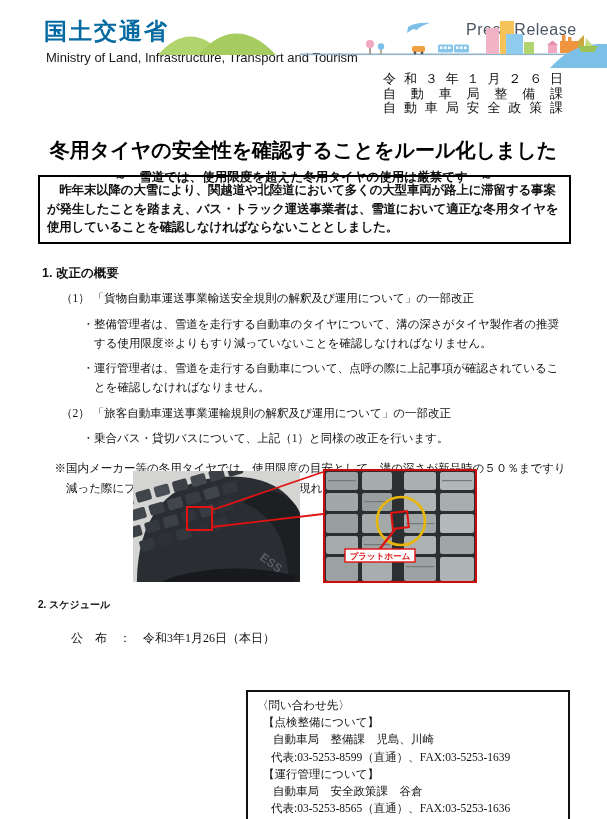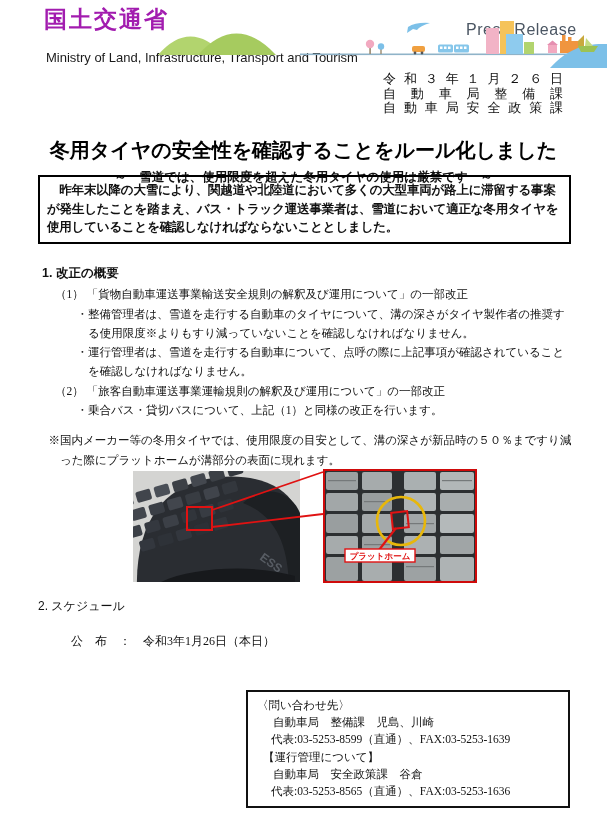--- a/index.html
+++ b/index.html
@@ -1,46 +1,46 @@
 <!DOCTYPE html>
 <html><head>
 <meta charset="utf-8">
 <style>
   html,body{margin:0;padding:0;background:#e8e8e8;}
   .page{position:relative;width:607px;height:819px;background:#ffffff;margin:0 auto;
         font-family:"Liberation Sans",sans-serif;color:#111;overflow:hidden;}
   
-  .logo-ja{position:absolute;left:44px;top:4px;font-size:23px;font-weight:600;letter-spacing:2px;color:#a21caf;}
+  .logo-ja{position:absolute;left:44px;top:16px;font-size:23px;font-weight:600;letter-spacing:2px;color:#0369a1;}
   .logo-en{position:absolute;left:46px;top:50px;font-size:13px;color:#1a1a1a;}
   .press-release{position:absolute;left:466px;top:21px;font-size:16px;color:#4b5663;letter-spacing:.5px;}
   .illus{position:absolute;left:150px;top:14px;}
   .dateblock{position:absolute;left:383px;top:72px;width:180px;font-size:13px;font-weight:500;
              line-height:14.5px;color:#111;}
   .dateblock div{text-align:justify;text-align-last:justify;}
   
   .title{position:absolute;left:0;top:137px;width:607px;text-align:center;font-size:20px;
          font-weight:bold;letter-spacing:0;color:#000;}
   .subtitle{position:absolute;left:0;top:169px;width:607px;text-align:center;font-size:12.5px;font-weight:bold;}
   .summary-box{position:absolute;left:38px;top:175px;width:533px;box-sizing:border-box;
                border:2px solid #000;padding:4px 7px 5px 7px;font-size:12.5px;font-weight:bold;
                line-height:18.5px;letter-spacing:-0.2px;}
   .body-block{position:absolute;left:38px;top:264px;width:535px;font-size:11.5px;line-height:19.3px;}
   .body-block h2{font-size:12.5px;font-weight:bold;margin:0 0 2px 4px;font-family:"Liberation Sans",sans-serif;}
-  .body-block p{margin:0;font-family:"Liberation Serif",serif;}
+  .body-block p{margin:6px;font-family:"Liberation Serif",serif;}
   p.item{padding-left:17px;}
   p.bullet{padding-left:50px;text-indent:-11.5px;}
   p.note{margin-top:11px !important;padding-left:22px;text-indent:-11.5px;}
   
   .figure{position:absolute;left:0;top:463px;width:607px;height:135px;}
   .tire-left{position:absolute;left:133px;top:8px;width:167px;height:111px;}
   .tire-right{position:absolute;left:323px;top:6px;width:150px;height:110px;border:2px solid #cf0a0a;}
   .fig-overlay{position:absolute;left:0;top:0;pointer-events:none;}
   
   .sched{position:absolute;left:38px;top:598px;width:500px;}
-  .sched h2{font-size:12px;font-weight:normal;margin:0 0 6px 0;}
+  .sched h2{font-size:10px;font-weight:bold;margin:0 0 6px 0;}
   .sched p{margin:16px;padding-left:17px;font-size:12px;line-height:21px;font-family:"Liberation Serif",serif;}
   
   .contact{position:absolute;left:246px;top:690px;width:324px;box-sizing:border-box;
            border:2px solid #111;padding:5px 6px 6px 9px;font-size:11.5px;line-height:17.2px;
            font-family:"Liberation Serif",serif;}
   .contact .c-title{padding-left:0;}
   .contact .c-head{padding-left:6px;}
   .contact .c-line1{padding-left:16px;}
   .contact .c-line2{padding-left:14px;}
   .contact div{margin:0;}
@@ -222,20 +222,21 @@
     </svg>
   </div>
 
   <div class="sched">
     <h2>2. スケジュール</h2>
     <p>公　布　：　令和3年1月26日（本日）</p>
   </div>
 
   <div class="contact">
     <div class="c-title">〈問い合わせ先〉</div>
+    <div class="c-head">【点検整備について】</div>
     <div class="c-line1">自動車局　整備課　児島、川崎</div>
     <div class="c-line2">代表:03-5253-8599（直通）、FAX:03-5253-1639</div>
     <div class="c-head">【運行管理について】</div>
     <div class="c-line1">自動車局　安全政策課　谷倉</div>
     <div class="c-line2">代表:03-5253-8565（直通）、FAX:03-5253-1636</div>
   </div>
 
 </div>
 
 </body></html>

